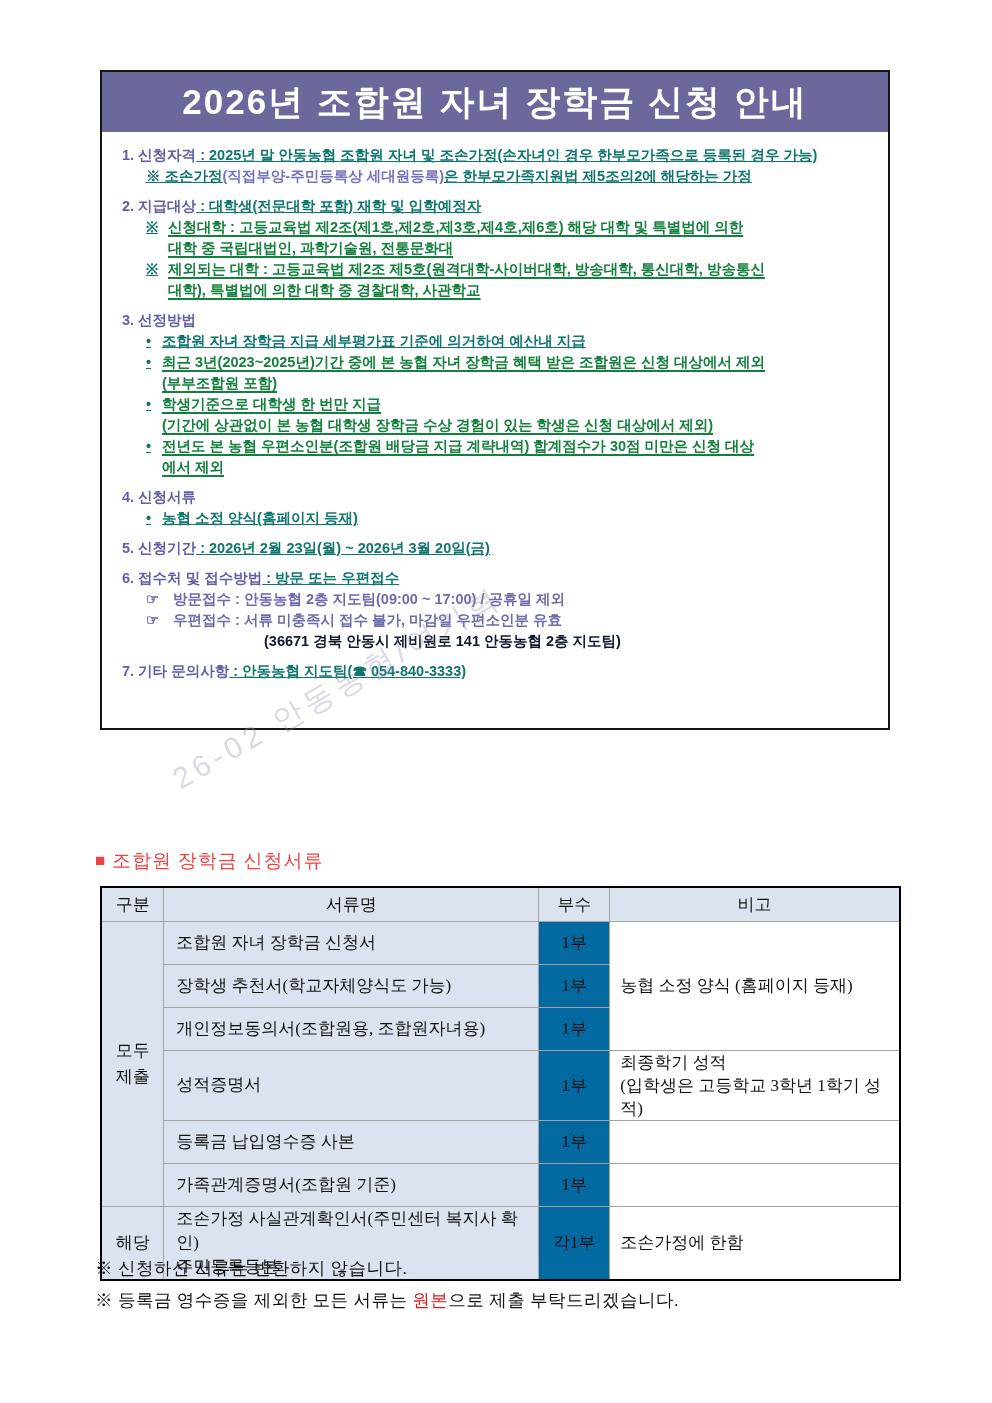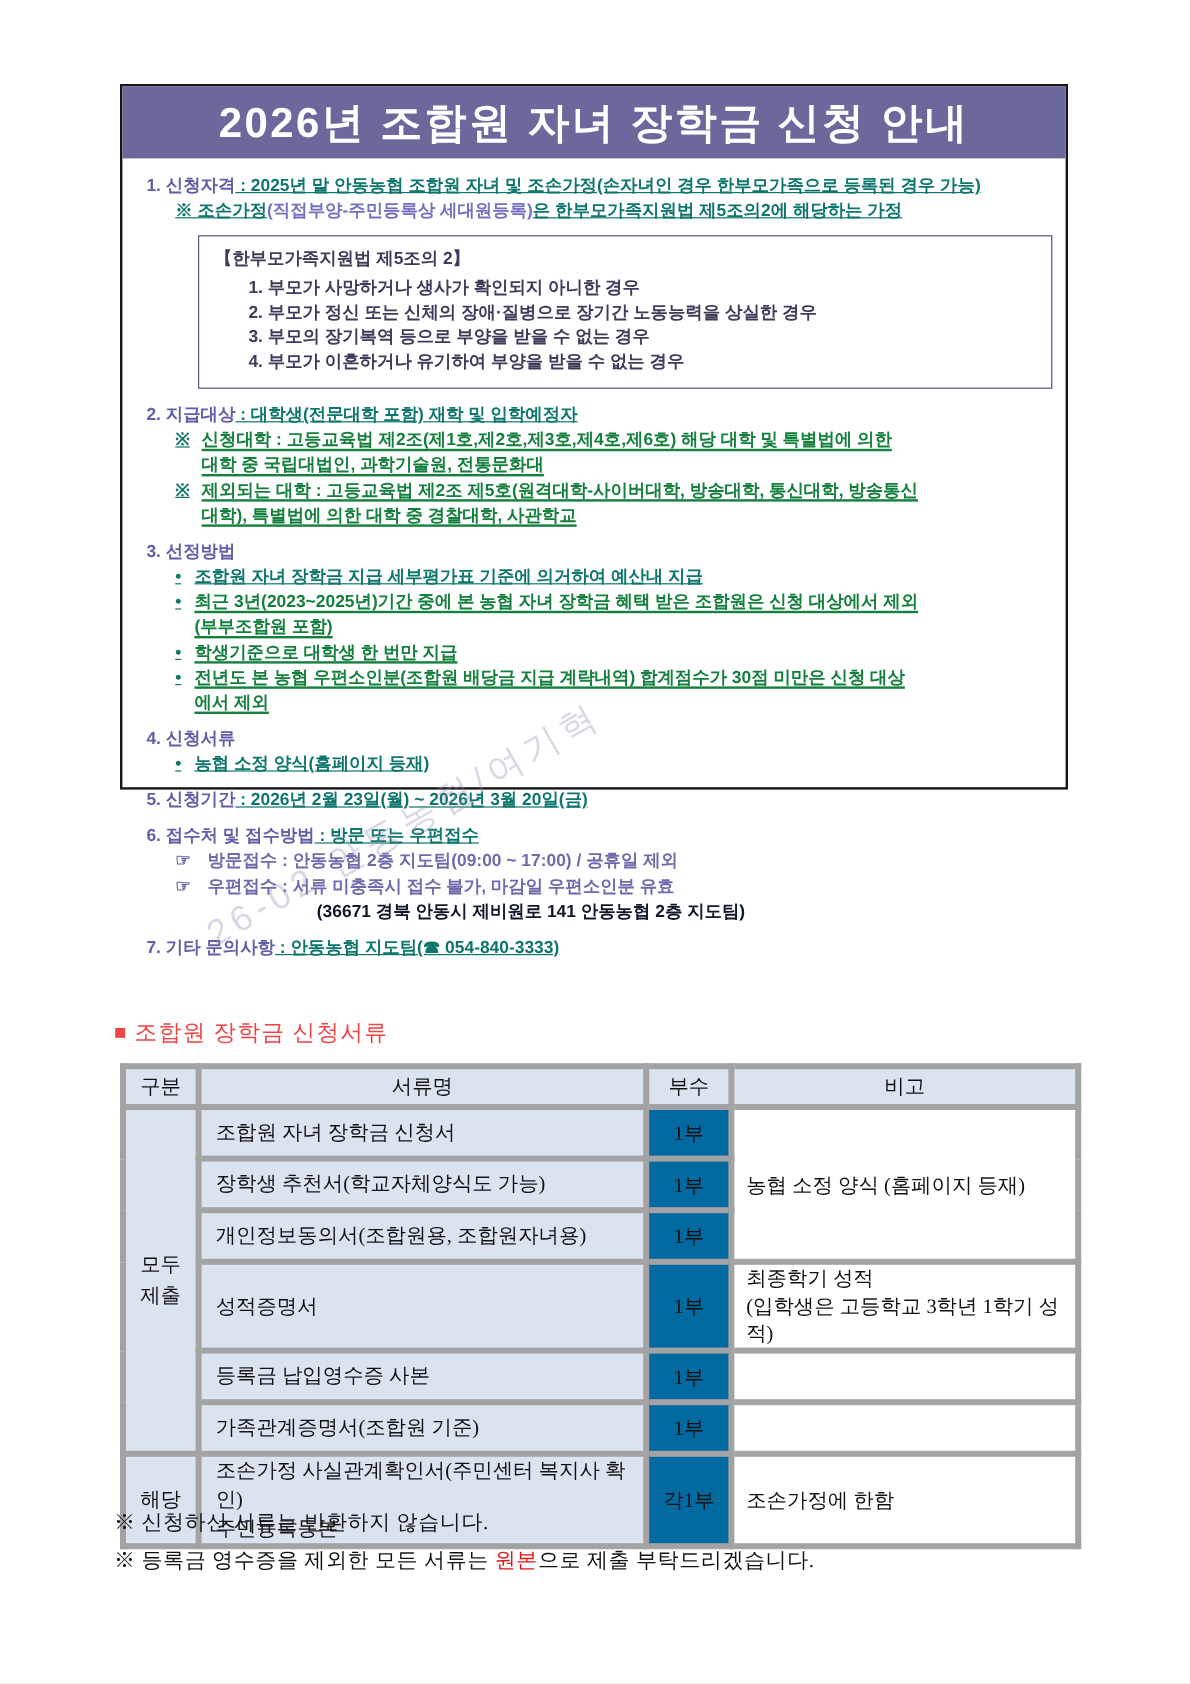--- a/index.html
+++ b/index.html
@@ -3,21 +3,21 @@
 <meta charset="utf-8">
 <style>
   * { margin:0; padding:0; box-sizing:border-box; }
   html,body { background:#e9e9e9; }
   .page {
     position:relative; width:992px; height:1403px; background:#ffffff;
     font-family:"Liberation Sans", sans-serif; overflow:hidden; margin:0 auto;
   }
   
   .notice {
-    position:absolute; left:100px; top:70px; width:790px; height:588px;
+    position:absolute; left:100px; top:70px; width:790px; height:660px;
     border:2px solid #161616; background:#ffffff;
   }
   .notice-header {
     height:60px; background:#6b699b; display:flex; align-items:center; justify-content:center;
   }
   .notice-header span {
     color:#ffffff; font-size:35px; font-weight:800; letter-spacing:2px; white-space:nowrap;
   }
   .notice-body {
     position:relative; padding:13px 20px 0 20px; font-weight:700; font-size:14.5px;
@@ -52,21 +52,21 @@
   .tbl-title {
     position:absolute; left:95px; top:848px; font-family:"Liberation Serif", serif;
     font-size:19px; color:#ef4444; letter-spacing:1px;
   }
   .tbl-title .sq { font-size:17px; position:relative; top:-1px; }
   table.docs {
     position:absolute; left:100px; top:886px; width:801px;
     border-collapse:collapse; font-family:"Liberation Serif", serif; font-size:17px; color:#111;
     border:2.5px solid #000;
   }
-  table.docs th, table.docs td { border:5px solid #a3a3a3; }
+  table.docs th, table.docs td { border:1px solid #a3a3a3; }
   table.docs th { background:#dbe3f1; font-weight:400; height:34px; text-align:center; }
   td.grp { background:#dbe3f1; text-align:center; white-space:pre-line; line-height:26px; }
   td.nm  { background:#dbe3f1; text-align:left; padding-left:12px; line-height:24px; }
   td.cp  { text-align:center; background:#0369a1; }
   td.nt  { text-align:left; padding-left:10px; background:#fff; line-height:23px; }
   tr.h43 { height:43px; } tr.h52 { height:52px; } tr.h62 { height:62px; }
   
   .footnotes {
     position:absolute; left:95px; top:1252px; font-family:"Liberation Serif", serif;
     font-size:17.5px; color:#111; line-height:32px; letter-spacing:0.5px;
@@ -84,27 +84,20 @@
     </div>
 
     <div class="notice-body">
       <div class="watermark">26-02 안동농협/여기혁</div>
 
       <div class="sec">
         <div><span class="pt">1. 신청자격</span><span class="dk"> : 2025년 말 안동농협 조합원 자녀 및 조손가정(손자녀인 경우 한부모가족으로 등록된 경우 가능)</span></div>
         <div class="ind1"><span class="dk">※ 조손가정</span><span class="lp">(직접부양-주민등록상 세대원등록)</span><span class="dk">은 한부모가족지원법 제5조의2에 해당하는 가정</span></div>
       </div>
 
-      <div class="lawbox">
-        <div class="lb-title">【한부모가족지원법 제5조의 2】</div>
-        <div class="lb-item">1. 부모가 사망하거나 생사가 확인되지 아니한 경우</div>
-        <div class="lb-item">2. 부모가 정신 또는 신체의 장애·질병으로 장기간 노동능력을 상실한 경우</div>
-        <div class="lb-item">3. 부모의 장기복역 등으로 부양을 받을 수 없는 경우</div>
-        <div class="lb-item">4. 부모가 이혼하거나 유기하여 부양을 받을 수 없는 경우</div>
-      </div>
 
       <div class="sec">
         <div><span class="pt">2. 지급대상</span><span class="dk"> : 대학생(전문대학 포함) 재학 및 입학예정자</span></div>
         <div class="row ind1">
           <span class="mk dk">※</span>
           <span class="txtcol"><span class="rd">신청대학 : 고등교육법 제2조(제1호,제2호,제3호,제4호,제6호) 해당 대학 및 특별법에 의한</span><br><span class="rd">대학 중 국립대법인, 과학기술원, 전통문화대</span></span>
         </div>
         <div class="row ind1">
           <span class="mk dk">※</span>
           <span class="txtcol"><span class="rd">제외되는 대학 : 고등교육법 제2조 제5호(원격대학-사이버대학, 방송대학, 통신대학, 방송통신</span><br><span class="rd">대학), 특별법에 의한 대학 중 경찰대학, 사관학교</span></span>
@@ -116,21 +109,21 @@
         <div class="row ind1">
           <span class="mk2 dk">•</span>
           <span class="txtcol dk">조합원 자녀 장학금 지급 세부평가표 기준에 의거하여 예산내 지급</span>
         </div>
         <div class="row ind1">
           <span class="mk2 dk">•</span>
           <span class="txtcol"><span class="rd">최근 3년(2023~2025년)기간 중에 본 농협 자녀 장학금 혜택 받은 조합원은 신청 대상에서 제외</span><br><span class="rd">(부부조합원 포함)</span></span>
         </div>
         <div class="row ind1">
           <span class="mk2 dk">•</span>
-          <span class="txtcol"><span class="rd">학생기준으로 대학생 한 번만 지급</span><br></span>
+          <span class="txtcol"><span class="rd">학생기준으로 대학생 한 번만 지급</span><br><span class="rd">(기간에 상관없이 본 농협 대학생 장학금 수상 경험이 있는 학생은 신청 대상에서 제외)</span></span>
         </div>
         <div class="row ind1">
           <span class="mk2 dk">•</span>
           <span class="txtcol"><span class="rd">전년도 본 농협 우편소인분(조합원 배당금 지급 계략내역) 합계점수가 30점 미만은 신청 대상</span><br><span class="rd">에서 제외</span></span>
         </div>
       </div>
 
       <div class="sec">
         <div class="pt">4. 신청서류</div>
         <div class="row ind1">

